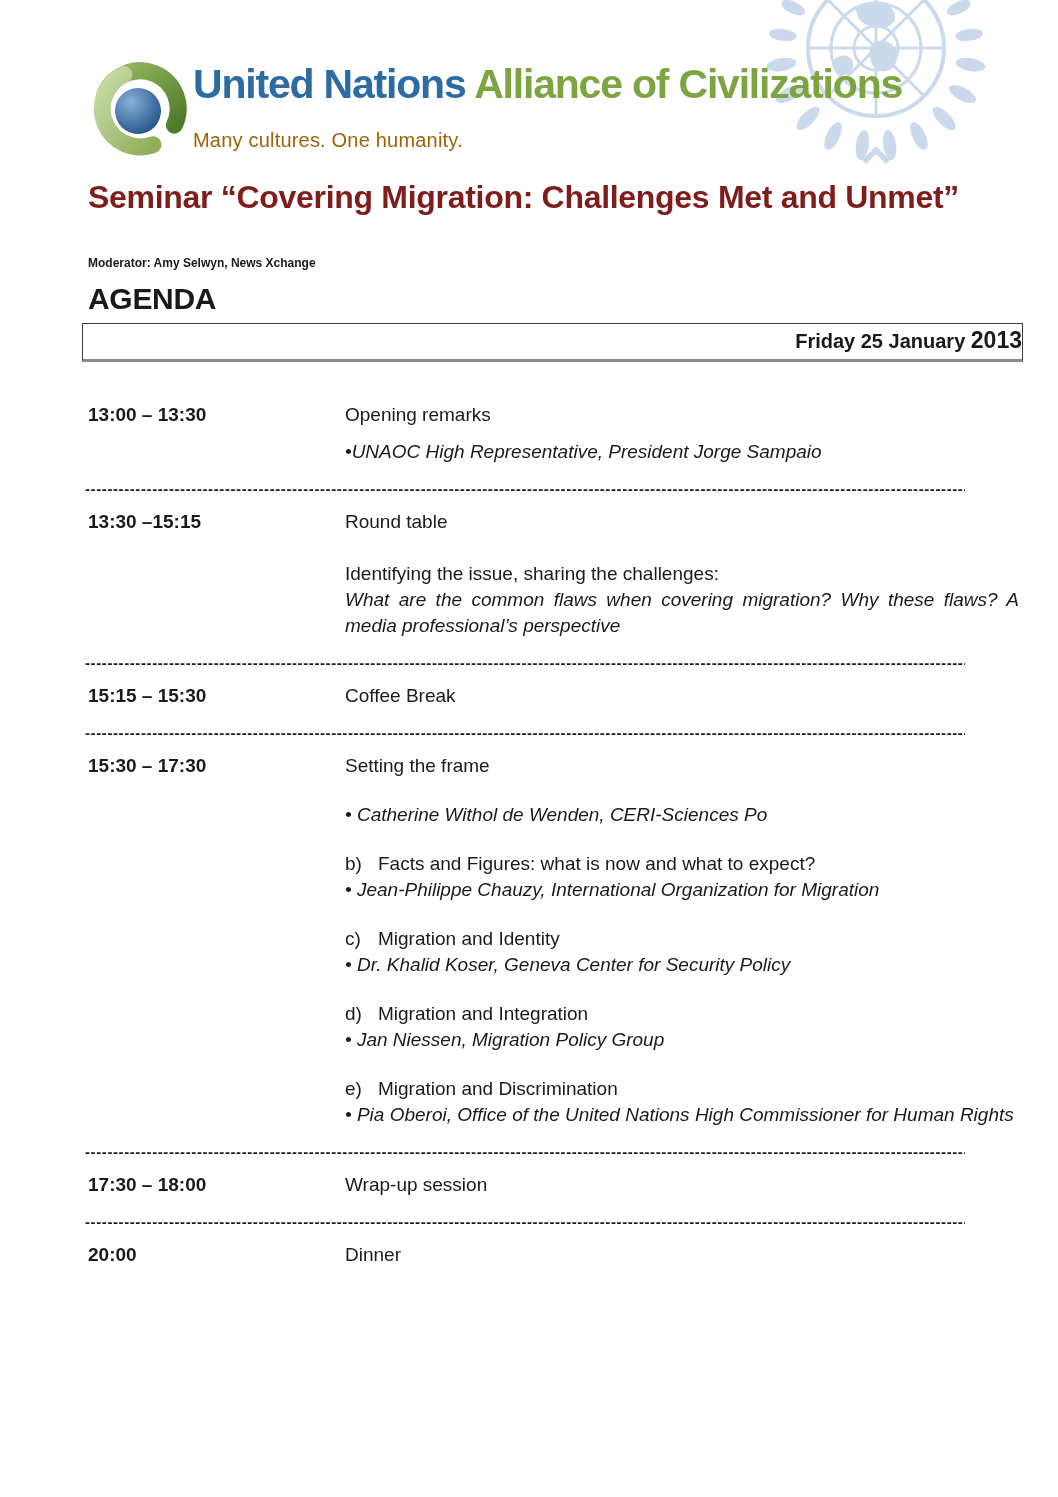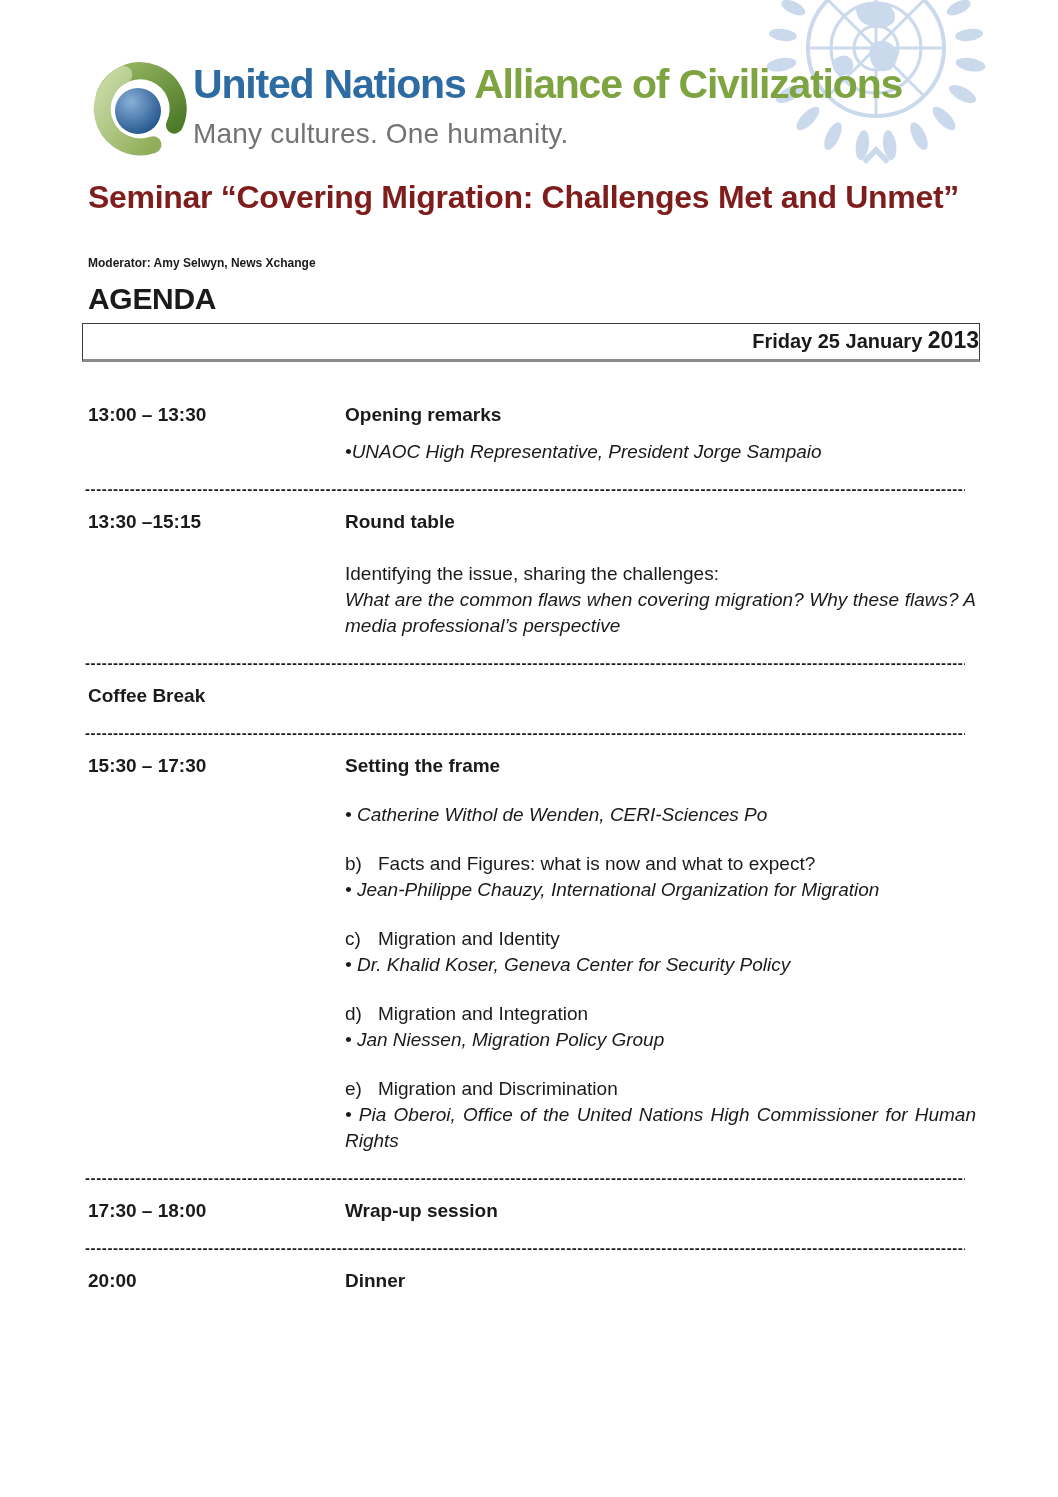--- a/index.html
+++ b/index.html
@@ -13,55 +13,55 @@
     color:#1a1a1a;
   }
   
   .watermark{
     position:absolute;top:-78px;right:56px;
     width:252px;height:252px;z-index:0;
   }
   
   .content{
     position:relative;z-index:1;
-    padding:0 82px 0 88px; 
+    padding:0 39px 0 88px; 
   }
   
   .header{display:flex;align-items:flex-start;margin-top:53px;margin-left:-4px;}
   .logo-swirl{width:112px;height:112px;flex:none;}
   .logo-text{margin-left:-3px;padding-top:11px;}
   .logo-title{
     font-size:41px;font-weight:bold;letter-spacing:-1.2px;
     line-height:1;white-space:nowrap;
   }
   .logo-title .un{color:#2d6ba3;}
   .logo-title .aoc{color:#7ea441;}
   .logo-tagline{
-    margin-top:13px;font-size:28px;color:#737373;letter-spacing:.2px;
+    margin-top:24px;font-size:20px;color:#a16207;letter-spacing:.2px;
   }
   
   .seminar-title{
     margin-top:14px;
     font-size:32px;font-weight:bold;color:#7f1d1d;letter-spacing:-.3px;
   }
   .moderator{margin-top:40px;font-size:12px;font-weight:bold;}
   .agenda{margin-top:12px;text-align:left;font-size:30px;font-weight:bold;letter-spacing:-.3px;}
   .date-box{
     margin-top:7px;margin-left:-6px;margin-right:-4px;
     border:1px solid #3c3c3c;border-bottom:3px solid #8c8c8c;
     text-align:right;padding:3px 0 5px;
   }
   .date-box .date-main{font-size:20px;font-weight:bold;}
   .date-box .date-year{font-size:23px;font-weight:bold;}
   
   .schedule{margin-top:40px;font-size:19px;line-height:26px;}
   .s-row{display:flex;align-items:flex-start;}
   .s-time{width:257px;flex:none;font-weight:bold;}
   .s-body{flex:1;min-width:0;}
-  .s-title{font-weight:bold;}
+  .s-title{font-weight:normal;}
   .italic{font-style:italic;}
   .justify{text-align:justify;}
   .bullet-line{margin-top:11px;}
   .intro-line{margin-top:26px;}
   .frame-item{margin-top:23px;}
   .item-label{display:inline-block;width:33px;}
   .sep{
     margin:17px 0 13px -3px;
     font-weight:bold;font-size:15px;letter-spacing:.6px;
     white-space:nowrap;overflow:hidden;max-width:880px;
@@ -195,20 +195,21 @@
         <div class="s-time">13:30 –15:15</div>
         <div class="s-body">
           <div class="s-title">Round table</div>
           <div class="intro-line">Identifying the issue, sharing the challenges:</div>
           <div class="italic justify">What are the common flaws when covering migration? Why these flaws?  A media professional’s perspective</div>
         </div>
       </div>
       <div class="sep">----------------------------------------------------------------------------------------------------------------------------------------------------------------</div>
 
       <div class="s-row">
+        <div class="s-time">15:15 – 15:30</div>
         <div class="s-body">
           <div class="s-title">Coffee Break</div>
         </div>
       </div>
       <div class="sep">----------------------------------------------------------------------------------------------------------------------------------------------------------------</div>
 
       <div class="s-row">
         <div class="s-time">15:30 – 17:30</div>
         <div class="s-body">
           <div class="s-title">Setting the frame</div>

